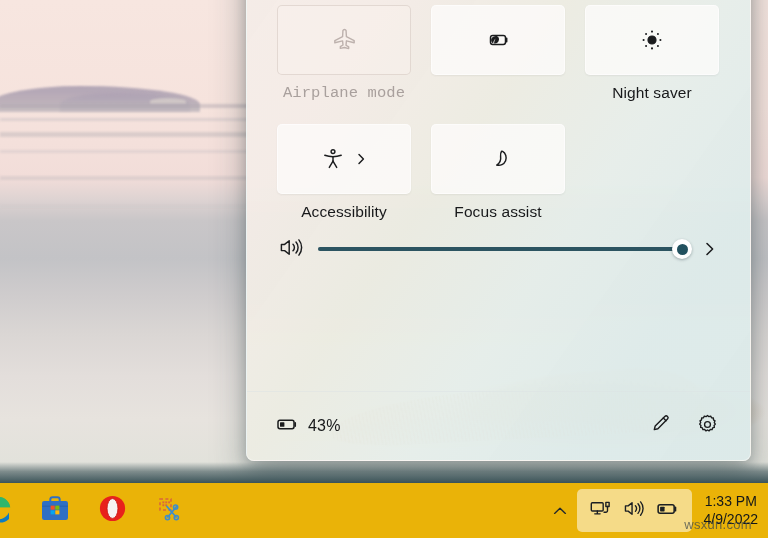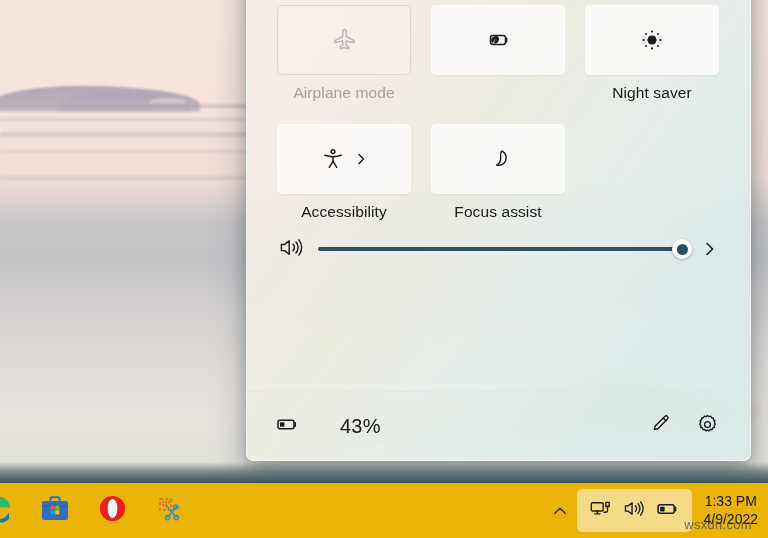--- a/index.html
+++ b/index.html
@@ -149,21 +149,21 @@
     border: 1px solid rgba(210,196,190,0.55);
     box-shadow: none;
   }
   .tile-label {
     margin-top: 9px;
     text-align: center;
     font-size: 15.5px;
     color: #18191b;
     letter-spacing: .1px;
   }
-  .tile-label.disabled { color: #a9a09d; }
+  .tile-label.disabled { color: #a9a09d; font-family: Liberation Mono, monospace; }
   .tile svg { display: block; }
 
   
   #volume-row {
     position: absolute;
     left: 0; right: 0; top: 216px;
     height: 64px;
     display: flex; align-items: center;
     padding: 0 26px 0 30px;
     gap: 14px;
@@ -219,23 +219,22 @@
     position: absolute; left: 0; right: 0; top: 391px;
     height: 68px;
     display: flex; align-items: center;
     padding: 0 26px 0 28px;
   }
   #battery-status {
     display: flex; align-items: center; gap: 9px;
     cursor: pointer;
   }
   #battery-pct {
-    font-size: 20px; color: #16181a;
+    font-size: 16px; color: #16181a;
     letter-spacing: .2px;
-    margin-left: 32px;
   }
   #footer-spacer { flex: 1 1 auto; }
   .footer-btn {
     width: 34px; height: 34px;
     display: flex; align-items: center; justify-content: center;
     border-radius: 4px;
     cursor: pointer;
     margin-left: 12px;
   }
 

